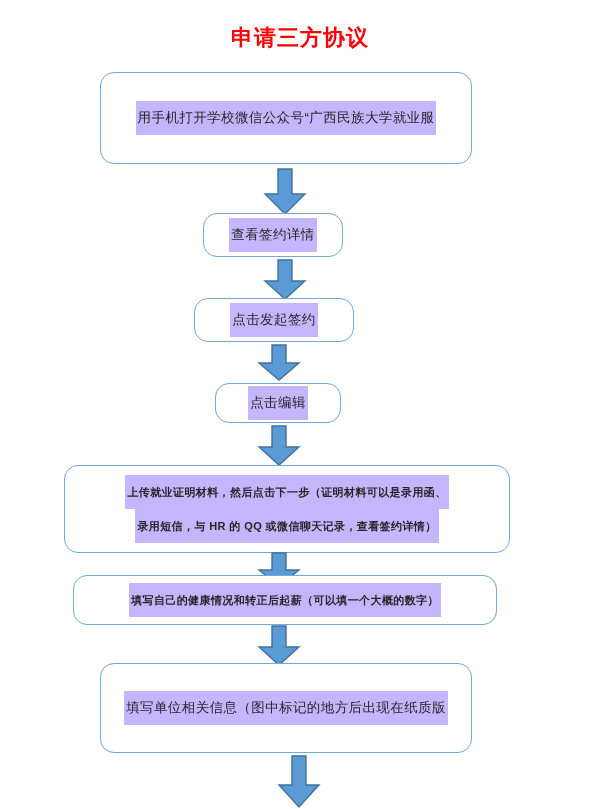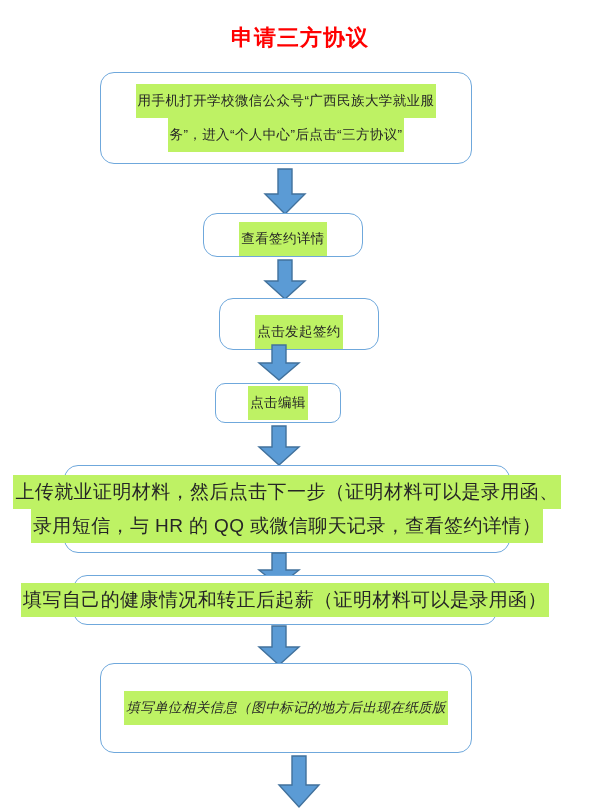--- a/index.html
+++ b/index.html
@@ -48,27 +48,28 @@
     align-items: center;
     justify-content: center;
   }
   .node-text {
     display: block;
     text-align: center;
     color: #262626;
     font-size: 13.5px;
     line-height: 34px;
     letter-spacing: 0.4px;
-    background: #bef264;
+    background: #c4b5fd;
     padding: 0 2px;
     white-space: nowrap;
     font-family: "Liberation Sans", "DejaVu Sans", sans-serif;
   }
   .node-text.wide {
-    font-size: 19px;
+    font-size: 11px;
+    font-weight: bold;
   }
 
   
   .arrow {
     position: absolute;
     width: 44px;
   }
   .arrow svg {
     display: block;
     width: 100%;
@@ -77,50 +78,49 @@
 </style>
 </head>
 <body>
 
 <div id="flow-root">
 
   <div class="chart-title">申请三方协议</div>
 
   <div class="node" style="left:100px; top:72px; width:372px; height:92px;">
     <span class="node-text">用手机打开学校微信公众号“广西民族大学就业服</span>
-    <span class="node-text">务”，进入“个人中心”后点击“三方协议”</span>
   </div>
 
   <div class="arrow" style="left:263px; top:168px; height:48px;">
     <svg viewBox="0 0 44 48" preserveAspectRatio="none" aria-hidden="true">
       <polygon points="15,1 29,1 29,26 42,26 22,46 2,26 15,26" fill="#5B9BD5" stroke="#41719C" stroke-width="1.4"></polygon>
     </svg>
   </div>
 
-  <div class="node" style="left:203px; top:213px; width:160px; height:44px;justify-content:flex-end;">
+  <div class="node" style="left:203px; top:213px; width:140px; height:44px;">
     <span class="node-text">查看签约详情</span>
   </div>
 
   <div class="arrow" style="left:263px; top:259px; height:42px;">
     <svg viewBox="0 0 44 42" preserveAspectRatio="none" aria-hidden="true">
       <polygon points="15,1 29,1 29,22 42,22 22,40 2,22 15,22" fill="#5B9BD5" stroke="#41719C" stroke-width="1.4"></polygon>
     </svg>
   </div>
 
-  <div class="node" style="left:219px; top:298px; width:160px; height:52px;justify-content:flex-end;">
+  <div class="node" style="left:194px; top:298px; width:160px; height:44px;">
     <span class="node-text">点击发起签约</span>
   </div>
 
   <div class="arrow" style="left:257px; top:344px; height:38px;">
     <svg viewBox="0 0 44 38" preserveAspectRatio="none" aria-hidden="true">
       <polygon points="15,1 29,1 29,19 42,19 22,36 2,19 15,19" fill="#5B9BD5" stroke="#41719C" stroke-width="1.4"></polygon>
     </svg>
   </div>
 
-  <div class="node" style="left:215px; top:383px; width:126px; height:40px;border-radius:10px;">
+  <div class="node" style="left:215px; top:383px; width:126px; height:40px;">
     <span class="node-text">点击编辑</span>
   </div>
 
   <div class="arrow" style="left:257px; top:425px; height:42px;">
     <svg viewBox="0 0 44 42" preserveAspectRatio="none" aria-hidden="true">
       <polygon points="15,1 29,1 29,22 42,22 22,40 2,22 15,22" fill="#5B9BD5" stroke="#41719C" stroke-width="1.4"></polygon>
     </svg>
   </div>
 
   <div class="node" style="left:64px; top:465px; width:446px; height:88px;">
@@ -128,30 +128,30 @@
     <span class="node-text wide">录用短信，与 HR 的 QQ 或微信聊天记录，查看签约详情）</span>
   </div>
 
   <div class="arrow" style="left:257px; top:552px; height:36px;">
     <svg viewBox="0 0 44 36" preserveAspectRatio="none" aria-hidden="true">
       <polygon points="15,1 29,1 29,18 42,18 22,34 2,18 15,18" fill="#5B9BD5" stroke="#41719C" stroke-width="1.4"></polygon>
     </svg>
   </div>
 
   <div class="node" style="left:73px; top:575px; width:424px; height:50px;">
-    <span class="node-text wide">填写自己的健康情况和转正后起薪（证明材料可以是录用函）</span>
+    <span class="node-text wide">填写自己的健康情况和转正后起薪（可以填一个大概的数字）</span>
   </div>
 
   <div class="arrow" style="left:257px; top:625px; height:42px;">
     <svg viewBox="0 0 44 42" preserveAspectRatio="none" aria-hidden="true">
       <polygon points="15,1 29,1 29,22 42,22 22,40 2,22 15,22" fill="#5B9BD5" stroke="#41719C" stroke-width="1.4"></polygon>
     </svg>
   </div>
 
-  <div class="node" style="left:100px; top:663px; width:372px; height:90px;font-style:italic;">
+  <div class="node" style="left:100px; top:663px; width:372px; height:90px;">
     <span class="node-text">填写单位相关信息（图中标记的地方后出现在纸质版</span>
   </div>
 
   <div class="arrow" style="left:277px; top:755px; height:54px;">
     <svg viewBox="0 0 44 54" preserveAspectRatio="none" aria-hidden="true">
       <polygon points="15,1 29,1 29,30 42,30 22,52 2,30 15,30" fill="#5B9BD5" stroke="#41719C" stroke-width="1.4"></polygon>
     </svg>
   </div>
 
 </div>

